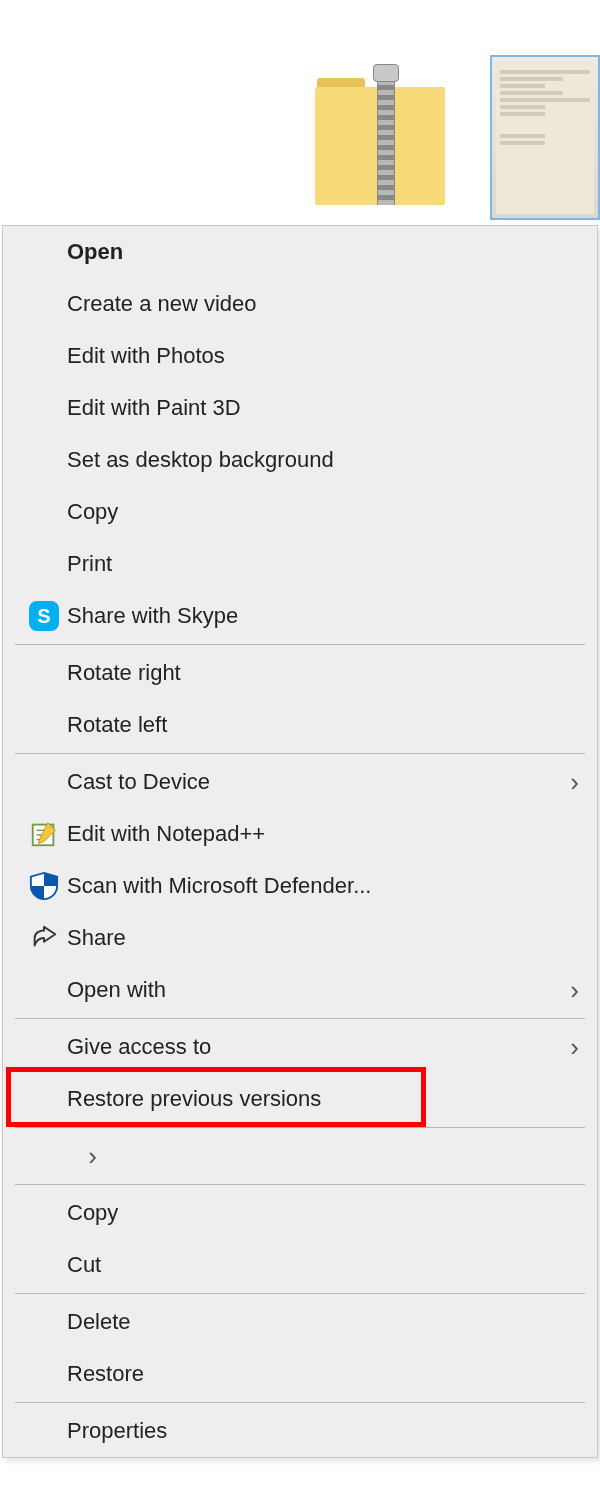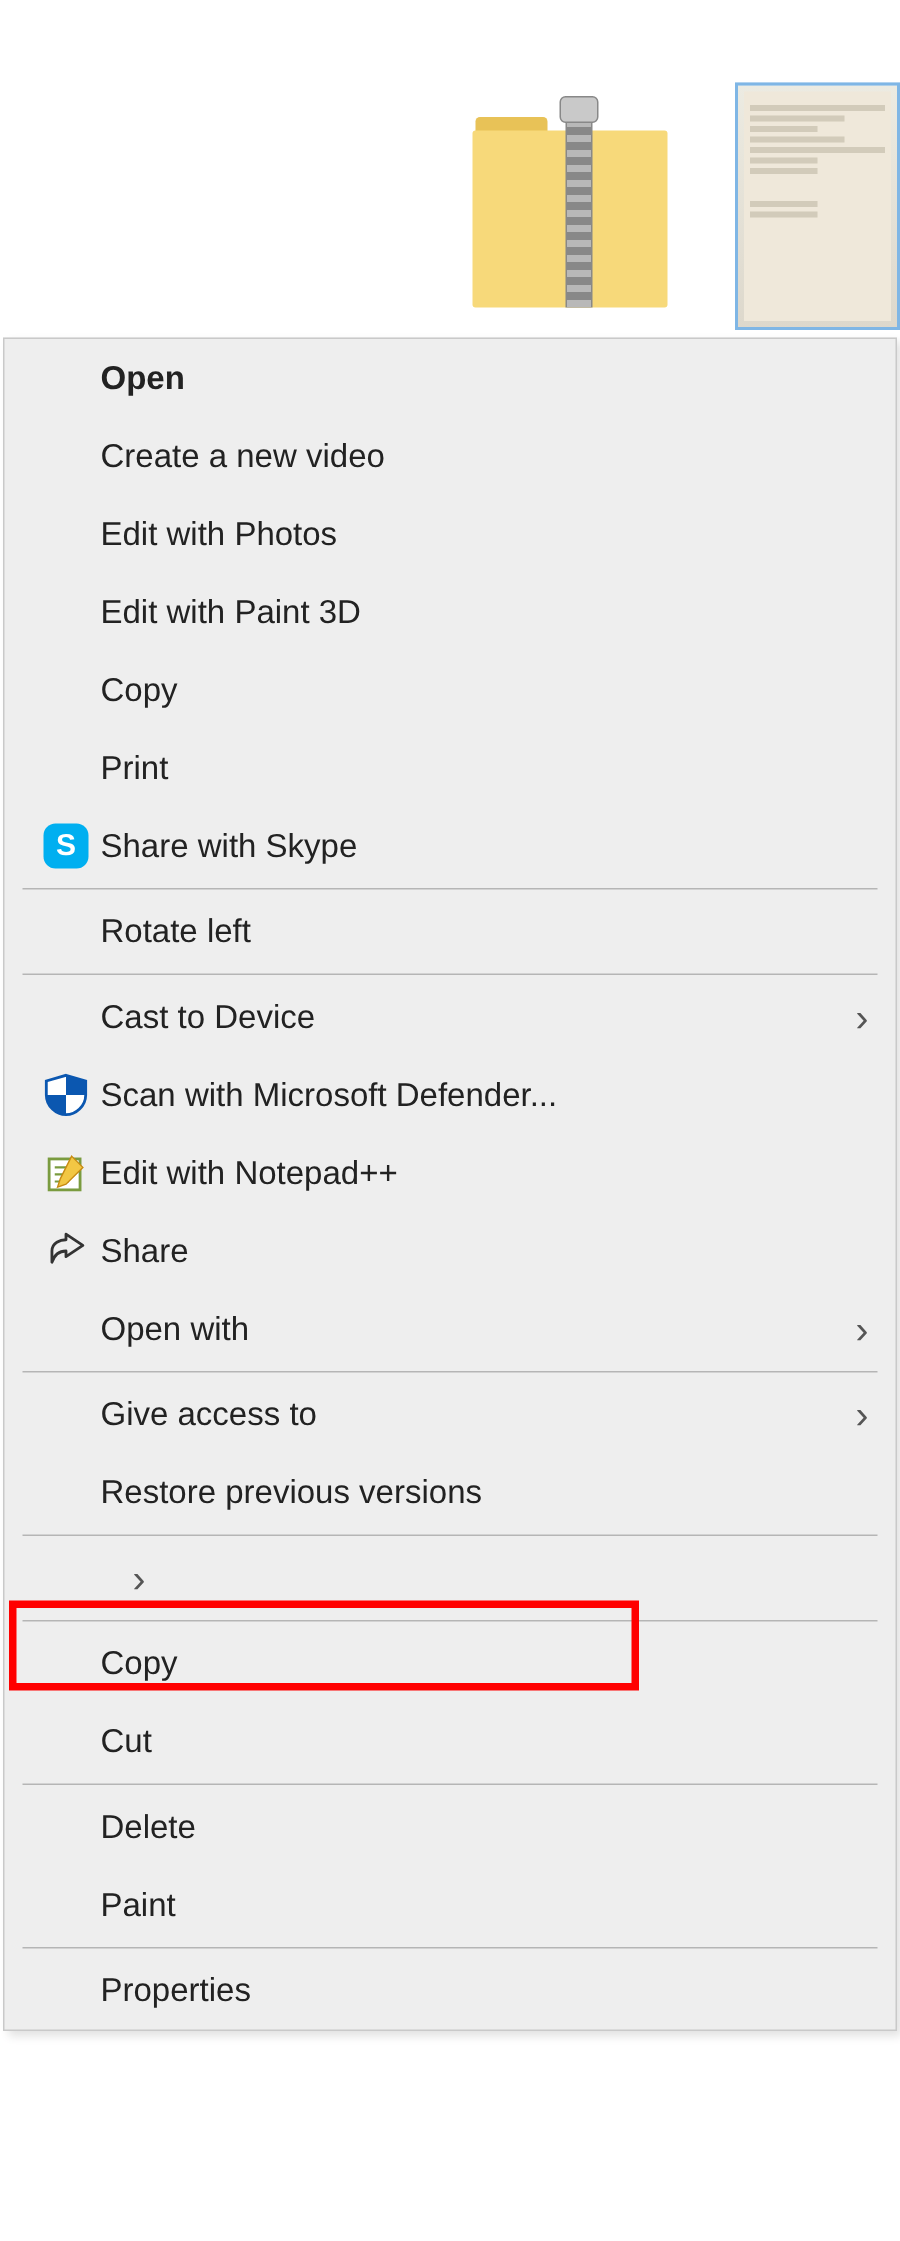--- a/index.html
+++ b/index.html
@@ -185,73 +185,83 @@
       <span class="label">Edit with Photos</span>
       <span class="arrow"></span>
     </div>
     <div class="menu-item">
       <span class="icon-slot"></span>
       <span class="label">Edit with Paint 3D</span>
       <span class="arrow"></span>
     </div>
     <div class="menu-item">
       <span class="icon-slot"></span>
+      <span class="label">Set as desktop background</span>
+      <span class="arrow"></span>
+    </div>
+    <div class="menu-item">
+      <span class="icon-slot"></span>
       <span class="label">Copy</span>
       <span class="arrow"></span>
     </div>
     <div class="menu-item">
       <span class="icon-slot"></span>
       <span class="label">Print</span>
       <span class="arrow"></span>
     </div>
     <div class="menu-item">
       <span class="icon-slot">
         <div class="skype-circle">S</div>
       </span>
       <span class="label">Share with Skype</span>
       <span class="arrow"></span>
     </div>
     <div class="separator"></div>
     <div class="menu-item">
       <span class="icon-slot"></span>
+      <span class="label">Rotate right</span>
+      <span class="arrow"></span>
+    </div>
+    <div class="menu-item">
+      <span class="icon-slot"></span>
       <span class="label">Rotate left</span>
       <span class="arrow"></span>
     </div>
     <div class="separator"></div>
     <div class="menu-item">
       <span class="icon-slot"></span>
       <span class="label">Cast to Device</span>
       <span class="arrow">›</span>
-    </div>
-    <div class="menu-item">
-      <span class="icon-slot">
-        <svg class="shield-svg" viewBox="0 0 32 32">
-          <path d="M16 2 L30 6 V16 C30 24 23 30 16 30 C9 30 2 24 2 16 V6 Z" fill="#fff" stroke="#0b57b0" stroke-width="2"></path>
-          <path d="M16 2 L30 6 V16 H16 Z" fill="#0b57b0"></path>
-          <path d="M16 16 V30 C9 30 2 24 2 16 Z" fill="#0b57b0"></path>
-        </svg>
-      </span>
-      <span class="label">Scan with Microsoft Defender...</span>
-      <span class="arrow"></span>
     </div>
     <div class="menu-item">
       <span class="icon-slot">
         <svg class="notepad-svg" viewBox="0 0 32 32">
           <rect x="4" y="6" width="22" height="22" fill="#fff" stroke="#7a9b3f" stroke-width="2"></rect>
           <line x1="8" y1="12" x2="22" y2="12" stroke="#7a9b3f" stroke-width="1.5"></line>
           <line x1="8" y1="17" x2="22" y2="17" stroke="#7a9b3f" stroke-width="1.5"></line>
           <line x1="8" y1="22" x2="18" y2="22" stroke="#7a9b3f" stroke-width="1.5"></line>
           <path d="M20 4 L28 12 L16 24 L10 26 L12 20 Z" fill="#f2c744" stroke="#c78a12" stroke-width="1"></path>
         </svg>
       </span>
       <span class="label">Edit with Notepad++</span>
       <span class="arrow"></span>
     </div>
     <div class="menu-item">
       <span class="icon-slot">
+        <svg class="shield-svg" viewBox="0 0 32 32">
+          <path d="M16 2 L30 6 V16 C30 24 23 30 16 30 C9 30 2 24 2 16 V6 Z" fill="#fff" stroke="#0b57b0" stroke-width="2"></path>
+          <path d="M16 2 L30 6 V16 H16 Z" fill="#0b57b0"></path>
+          <path d="M16 16 V30 C9 30 2 24 2 16 Z" fill="#0b57b0"></path>
+        </svg>
+      </span>
+      <span class="label">Scan with Microsoft Defender...</span>
+      <span class="arrow"></span>
+    </div>
+    <div class="menu-item">
+      <span class="icon-slot">
         <svg class="share-svg" viewBox="0 0 32 32">
           <path d="M6 16 C6 10 12 8 16 8 V4 L28 12 L16 20 V16 C12 16 8 18 6 24 Z" fill="none" stroke="#333" stroke-width="2" stroke-linejoin="round"></path>
         </svg>
       </span>
       <span class="label">Share</span>
       <span class="arrow"></span>
     </div>
     <div class="menu-item">
       <span class="icon-slot"></span>
       <span class="label">Open with</span>
@@ -285,21 +295,21 @@
       <span class="arrow"></span>
     </div>
     <div class="separator"></div>
     <div class="menu-item">
       <span class="icon-slot"></span>
       <span class="label">Delete</span>
       <span class="arrow"></span>
     </div>
     <div class="menu-item">
       <span class="icon-slot"></span>
-      <span class="label">Paint</span>
+      <span class="label">Restore</span>
       <span class="arrow"></span>
     </div>
     <div class="separator"></div>
     <div class="menu-item">
       <span class="icon-slot"></span>
       <span class="label">Properties</span>
       <span class="arrow"></span>
     </div>
   </div>
 

